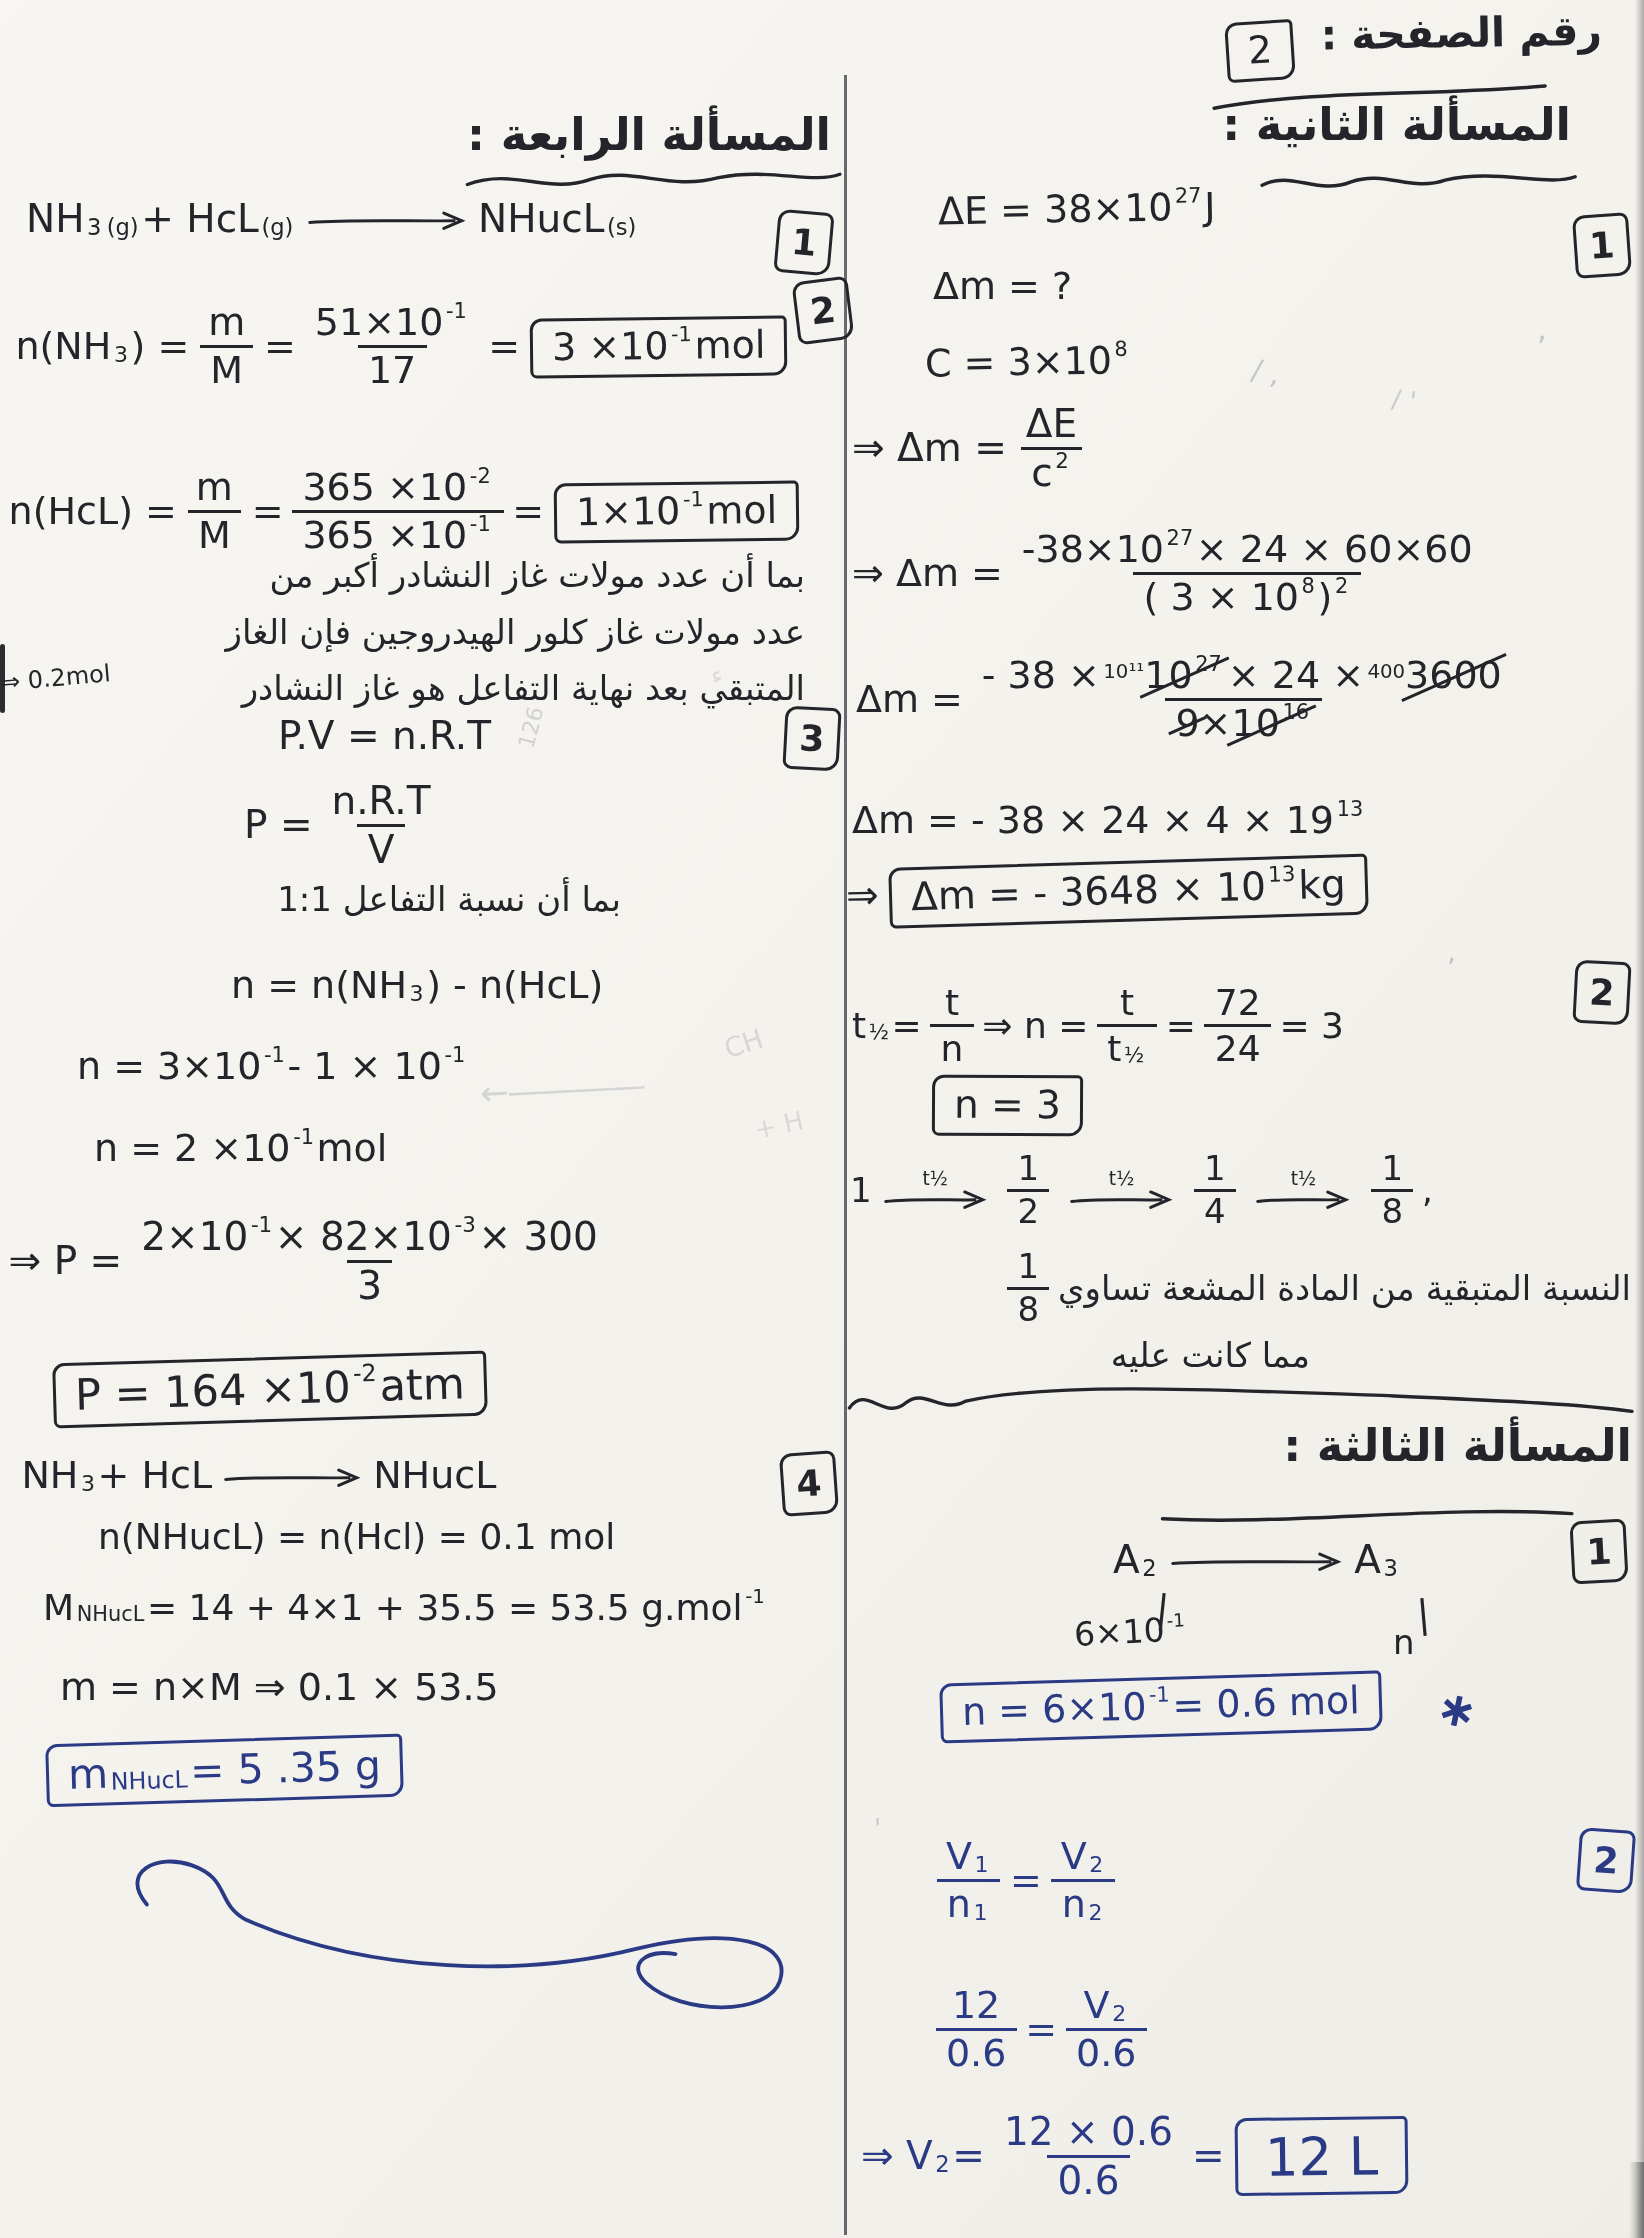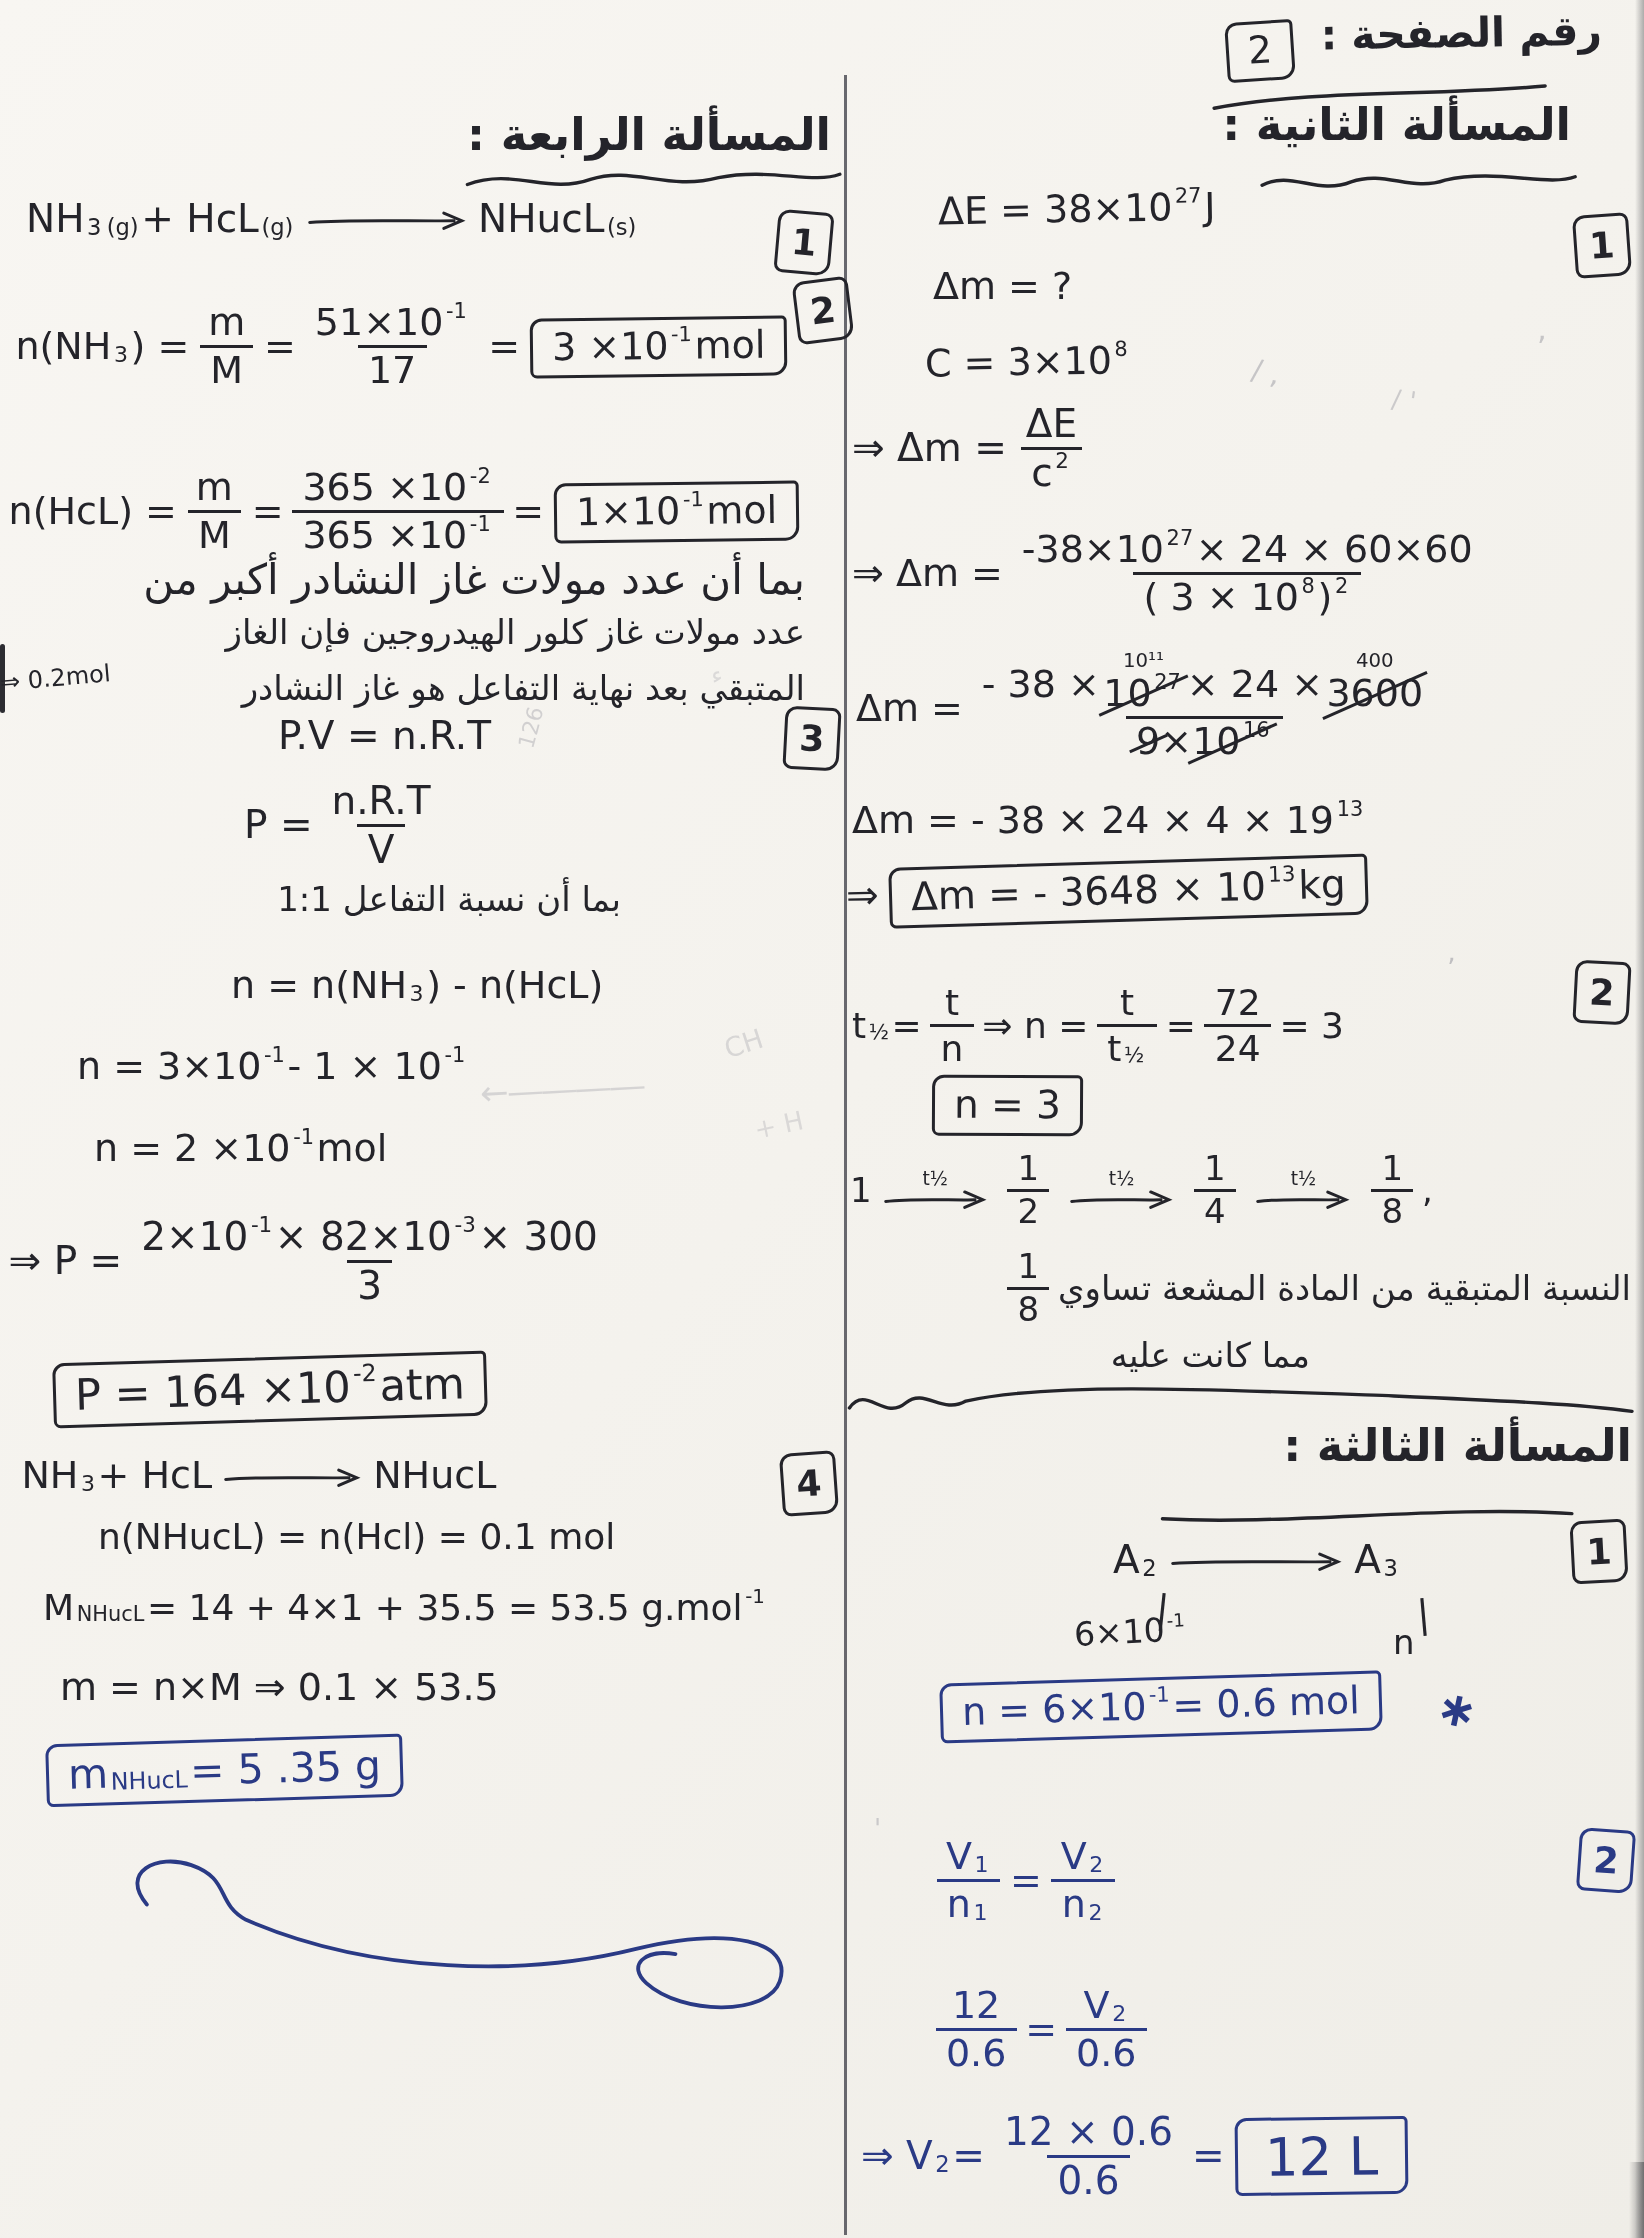--- a/index.html
+++ b/index.html
@@ -14,21 +14,21 @@
   .line sup{font-size:.55em;transform:translateY(-.55em);margin:0 2.6px;display:inline-block;}
   .line sub{font-size:.58em;transform:translateY(.35em);margin:0 2.6px;display:inline-block;}
   .frac{display:inline-flex;flex-direction:column;align-items:center;margin:0 8.6px;}
   .frac>.num,.frac>.den{display:flex;align-items:center;justify-content:center;padding:2.6px 10.3px;}
   .frac>.den{border-top:3.4px solid currentColor;}
   .hbox{display:inline-flex;align-items:center;border:3.4px solid currentColor;
         border-radius:12px 5.1px 13.7px 6.9px;padding:6.9px 19px;margin:0 10.3px;transform:rotate(-.7deg);}
   .hbox.big{font-size:1.35em;padding:8.6px 27px;}
   .badge{position:absolute;width:50px;height:57px;border:3.4px solid;border-radius:12px 8.6px 13.7px 8.6px;
          display:flex;align-items:center;justify-content:center;font-size:36px;font-weight:bold;}
-  .over{display:inline-flex;flex-direction:column;align-items:center;margin:0 3.4px;}
+  .over{display:inline-flex;flex-direction:row;align-items:center;margin:0 3.4px;}
   .over>.note{font-size:.52em;line-height:1;margin-bottom:-1.7px;transform:translateY(-5.1px);}
   .strike{position:relative;display:inline-flex;align-items:center;}
   .strike::after{content:"";position:absolute;left:-8.6px;right:-8.6px;top:50%;
                  border-top:3px solid currentColor;transform:rotate(-24deg);}
   .arrowWrap{display:inline-flex;flex-direction:column;align-items:center;margin:0 12px;}
   .arrowWrap .albl{font-size:.55em;line-height:1;margin-bottom:-4.3px;}
   .artifact{position:absolute;white-space:nowrap;}
   svg.decor{position:absolute;overflow:visible;}
   .divider{position:absolute;left:844px;top:75px;width:2.6px;height:2160px;background:#45454d;opacity:.8;}
   .edge-shadow-right{position:absolute;right:0;top:0;width:8.6px;height:100%;
@@ -430,21 +430,21 @@
             <sup>-1</sup>
           </span>
         </span>
         <span> = </span>
         <span class="hbox">
           <span>1×10</span>
           <sup>-1</sup>
           <span> mol</span>
         </span>
       </div>
-      <div class="line rtl" style="left: 180px; top: 558px; width: 625px; font-size: 42px; color: rgb(36, 36, 42);">
+      <div class="line rtl" style="left: 180px; top: 558px; width: 625px; font-size: 34px; color: rgb(36, 36, 42);">
         <span>بما أن عدد مولات غاز النشادر أكبر من</span>
       </div>
       <div class="line rtl" style="left: 39px; top: 615px; width: 766px; font-size: 34px; color: rgb(36, 36, 42);">
         <span>عدد مولات غاز كلور الهيدروجين فإن الغاز</span>
       </div>
       <div class="line rtl" style="left: 98px; top: 671px; width: 707px; font-size: 34px; color: rgb(36, 36, 42);">
         <span>المتبقي بعد نهاية التفاعل هو غاز النشادر</span>
       </div>
       <div class="line" style="left: 0px; top: 666px; font-size: 24px; color: rgb(36, 36, 42); transform: rotate(-5deg);">
         <span>⇒ 0.2mol</span>

